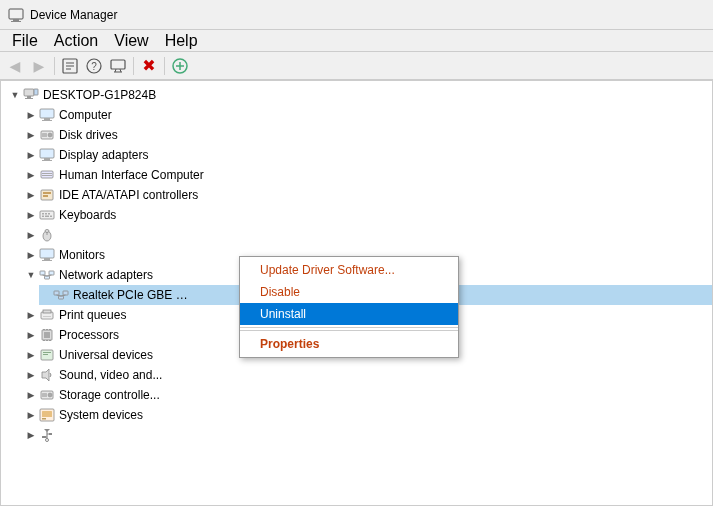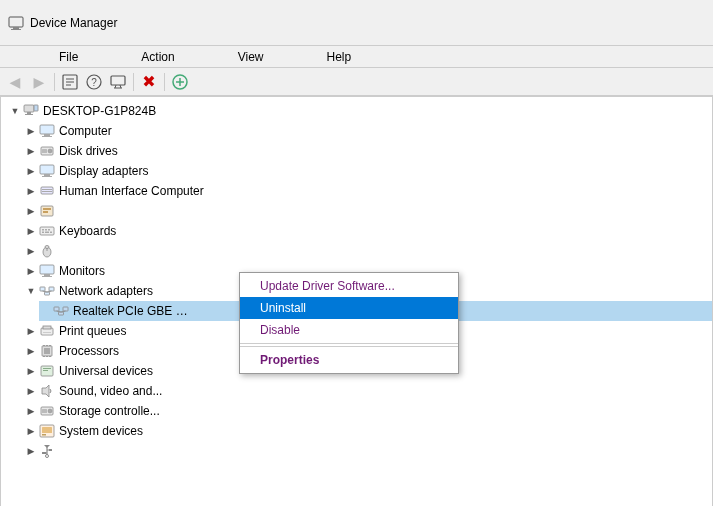--- a/index.html
+++ b/index.html
@@ -8,21 +8,21 @@
       height: 506px;
       background: #f0f0f0;
       font-family: 'Segoe UI', Tahoma, sans-serif;
       font-size: 12px;
       overflow: hidden;
     }
 
     
     .title-bar {
       background: #f0f0f0;
-      height: 46px;
+      height: 30px;
       display: flex;
       align-items: center;
       padding: 0 8px;
       border-bottom: 1px solid #ccc;
     }
     .title-bar-icon {
       width: 16px;
       height: 16px;
       margin-right: 6px;
     }
@@ -36,22 +36,21 @@
       background: #f0f0f0;
       height: 22px;
       display: flex;
       align-items: center;
       padding: 0 4px;
       border-bottom: 1px solid #ccc;
     }
     .menu-item {
       padding: 2px 8px;
       cursor: pointer;
-      font-size: 12px;
-      margin-left: 47px;
+      font-size: 16px;
     }
 
     
     .toolbar {
       background: #f0f0f0;
       height: 28px;
       display: flex;
       align-items: center;
       padding: 0 4px;
       border-bottom: 1px solid #ccc;
@@ -142,21 +141,21 @@
       background: #fff;
       border: 1px solid #999;
       box-shadow: 2px 2px 6px rgba(0,0,0,0.3);
       z-index: 100;
       padding: 2px 0;
     }
     .context-menu-item {
       padding: 4px 20px;
       cursor: pointer;
       font-size: 12px;
-      color: #701a75;
+      color: #c2410c;
     }
     .context-menu-item.active {
       background: #0078d7;
       color: #fff;
     }
     .context-menu-item.bold {
       font-weight: bold;
     }
     .context-menu-sep {
       height: 1px;
@@ -297,20 +296,21 @@
 
     <div class="tree-item indent-1">
       <span class="expand-icon">▶</span>
       <span class="tree-icon">
         <svg width="16" height="16" viewBox="0 0 16 16">
           <rect x="2" y="3" width="12" height="10" rx="1" fill="#f5e8d0" stroke="#888" stroke-width="0.8"></rect>
           <rect x="4" y="5" width="8" height="2" fill="#c8a060"></rect>
           <rect x="4" y="8" width="5" height="2" fill="#c8a060"></rect>
         </svg>
       </span>
+      <span>IDE ATA/ATAPI controllers</span>
     </div>
 
     <div class="tree-item indent-1">
       <span class="expand-icon">▶</span>
       <span class="tree-icon">
         <svg width="16" height="16" viewBox="0 0 16 16">
           <rect x="1" y="4" width="14" height="8" rx="1" fill="#eee" stroke="#888" stroke-width="0.8"></rect>
           <rect x="3" y="6" width="2" height="1.5" rx="0.3" fill="#aaa"></rect>
           <rect x="6" y="6" width="2" height="1.5" rx="0.3" fill="#aaa"></rect>
           <rect x="9" y="6" width="2" height="1.5" rx="0.3" fill="#aaa"></rect>
@@ -462,20 +462,20 @@
           <line x1="8" y1="10" x2="5" y2="10" stroke="#888" stroke-width="1"></line>
           <circle cx="8" cy="13" r="1.5" fill="none" stroke="#888" stroke-width="1"></circle>
         </svg>
       </span>
     </div>
 
   </div>
 
   <div class="context-menu">
     <div class="context-menu-item">Update Driver Software...</div>
+    <div class="context-menu-item">Disable</div>
     <div class="context-menu-item active">Uninstall</div>
-    <div class="context-menu-item">Disable</div>
     <div class="context-menu-sep"></div>
     <div class="context-menu-sep"></div>
     <div class="context-menu-item bold">Properties</div>
   </div>
 
 </div>
 
 </body></html>

